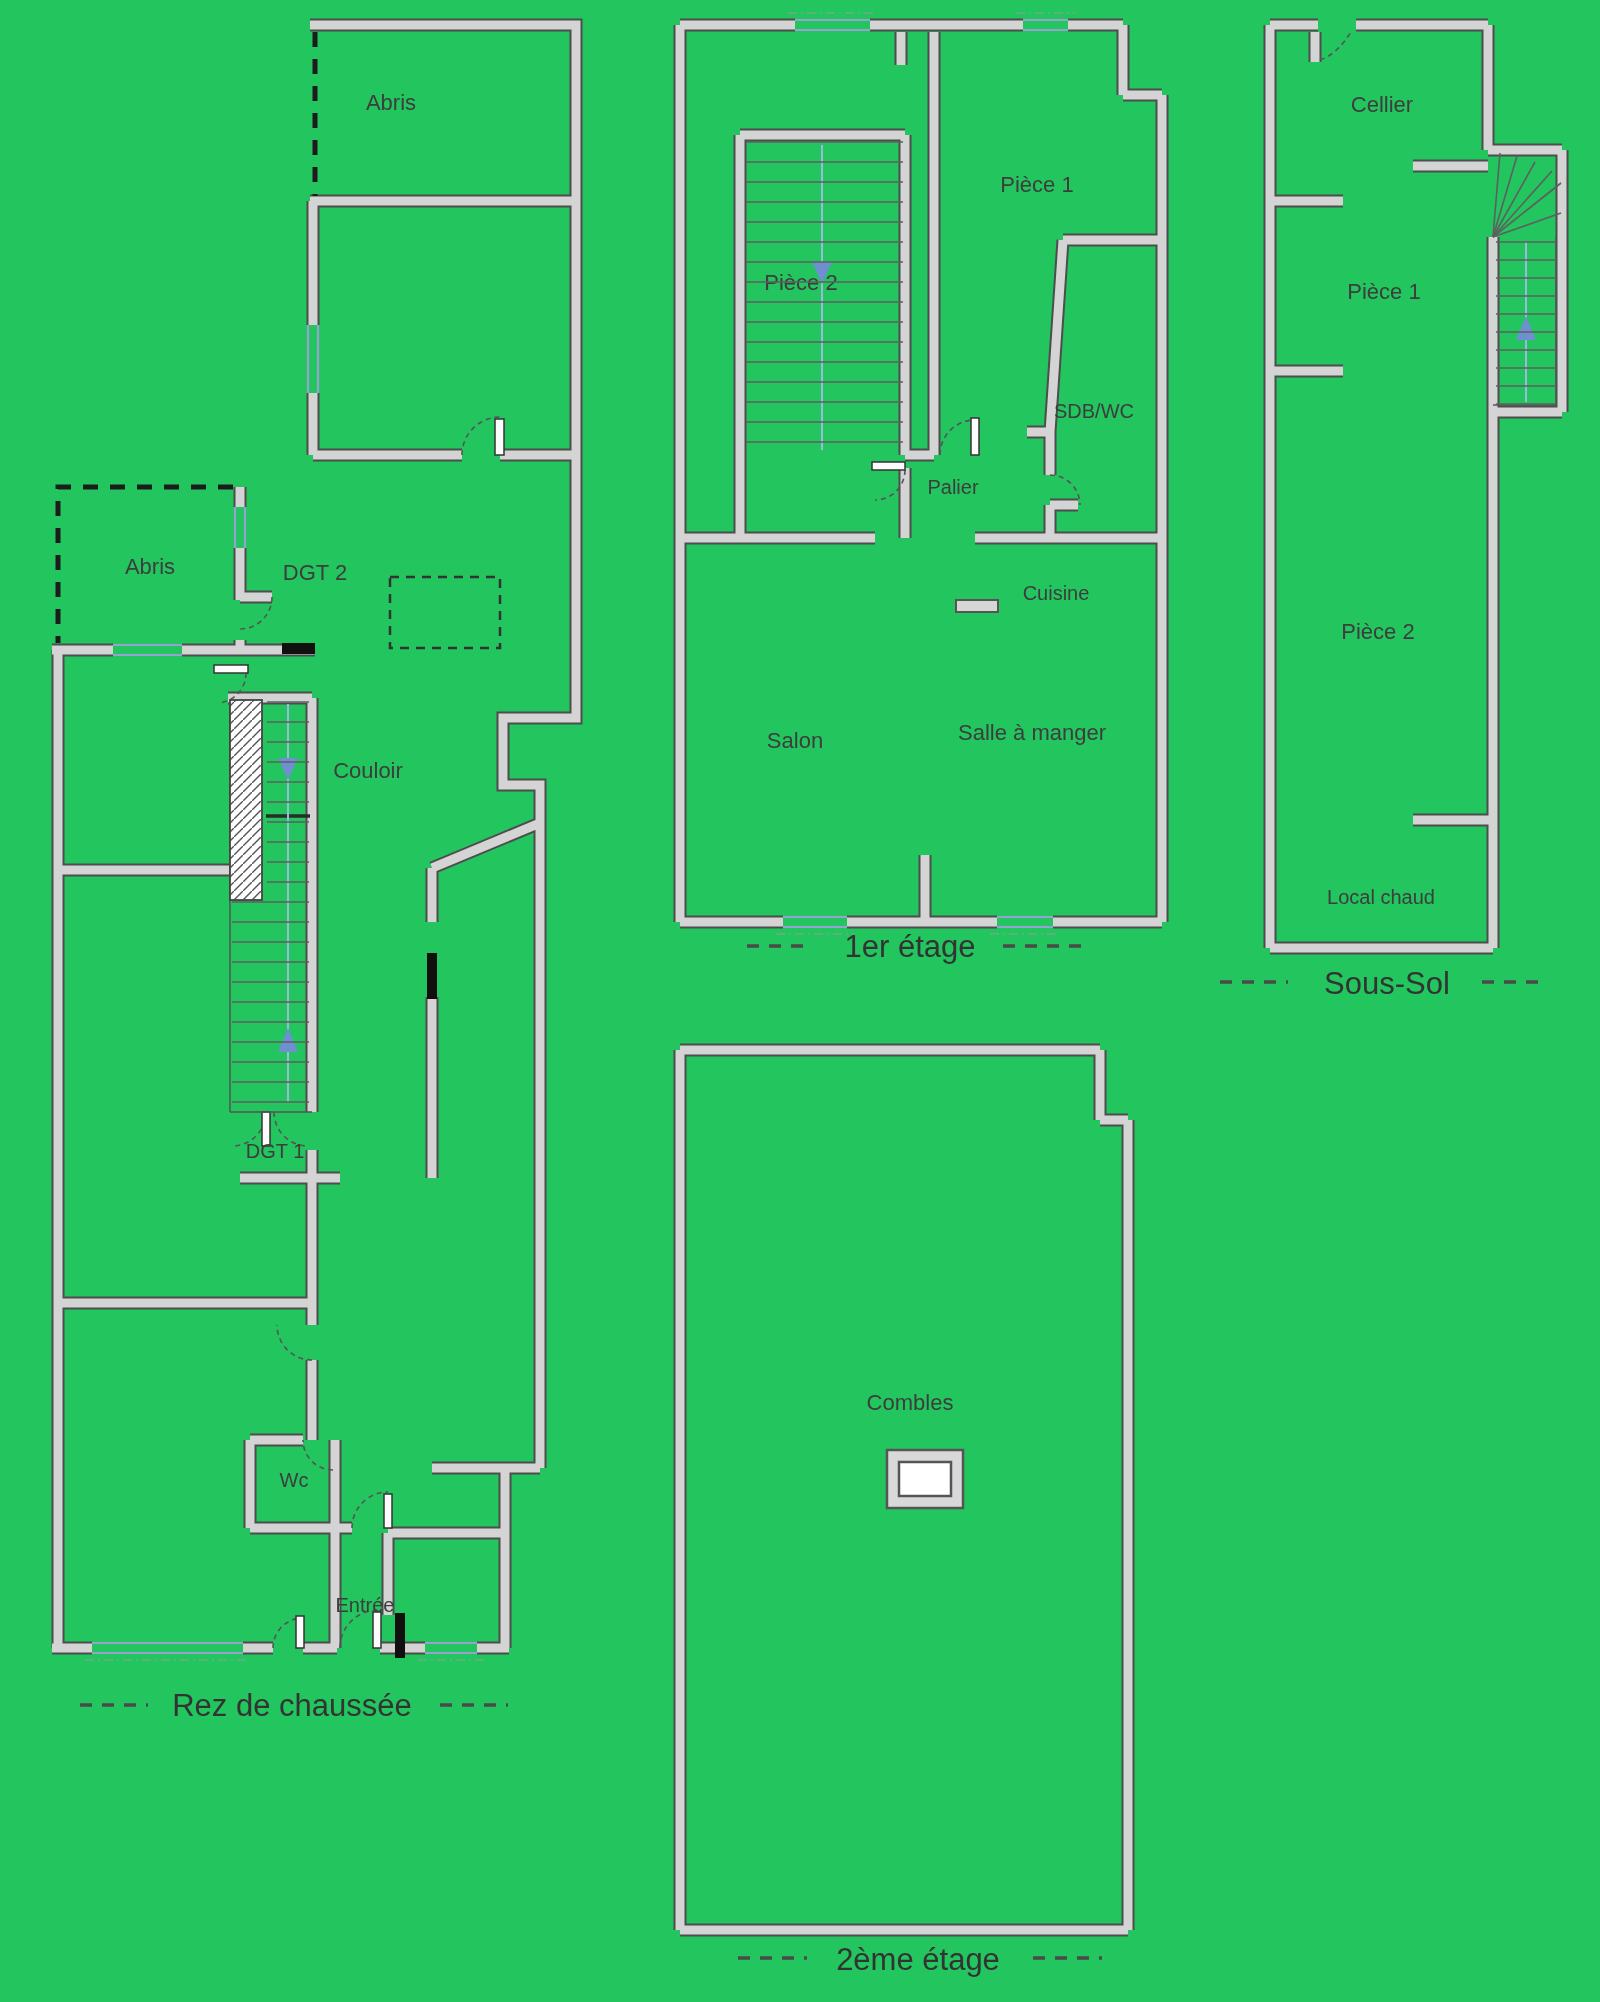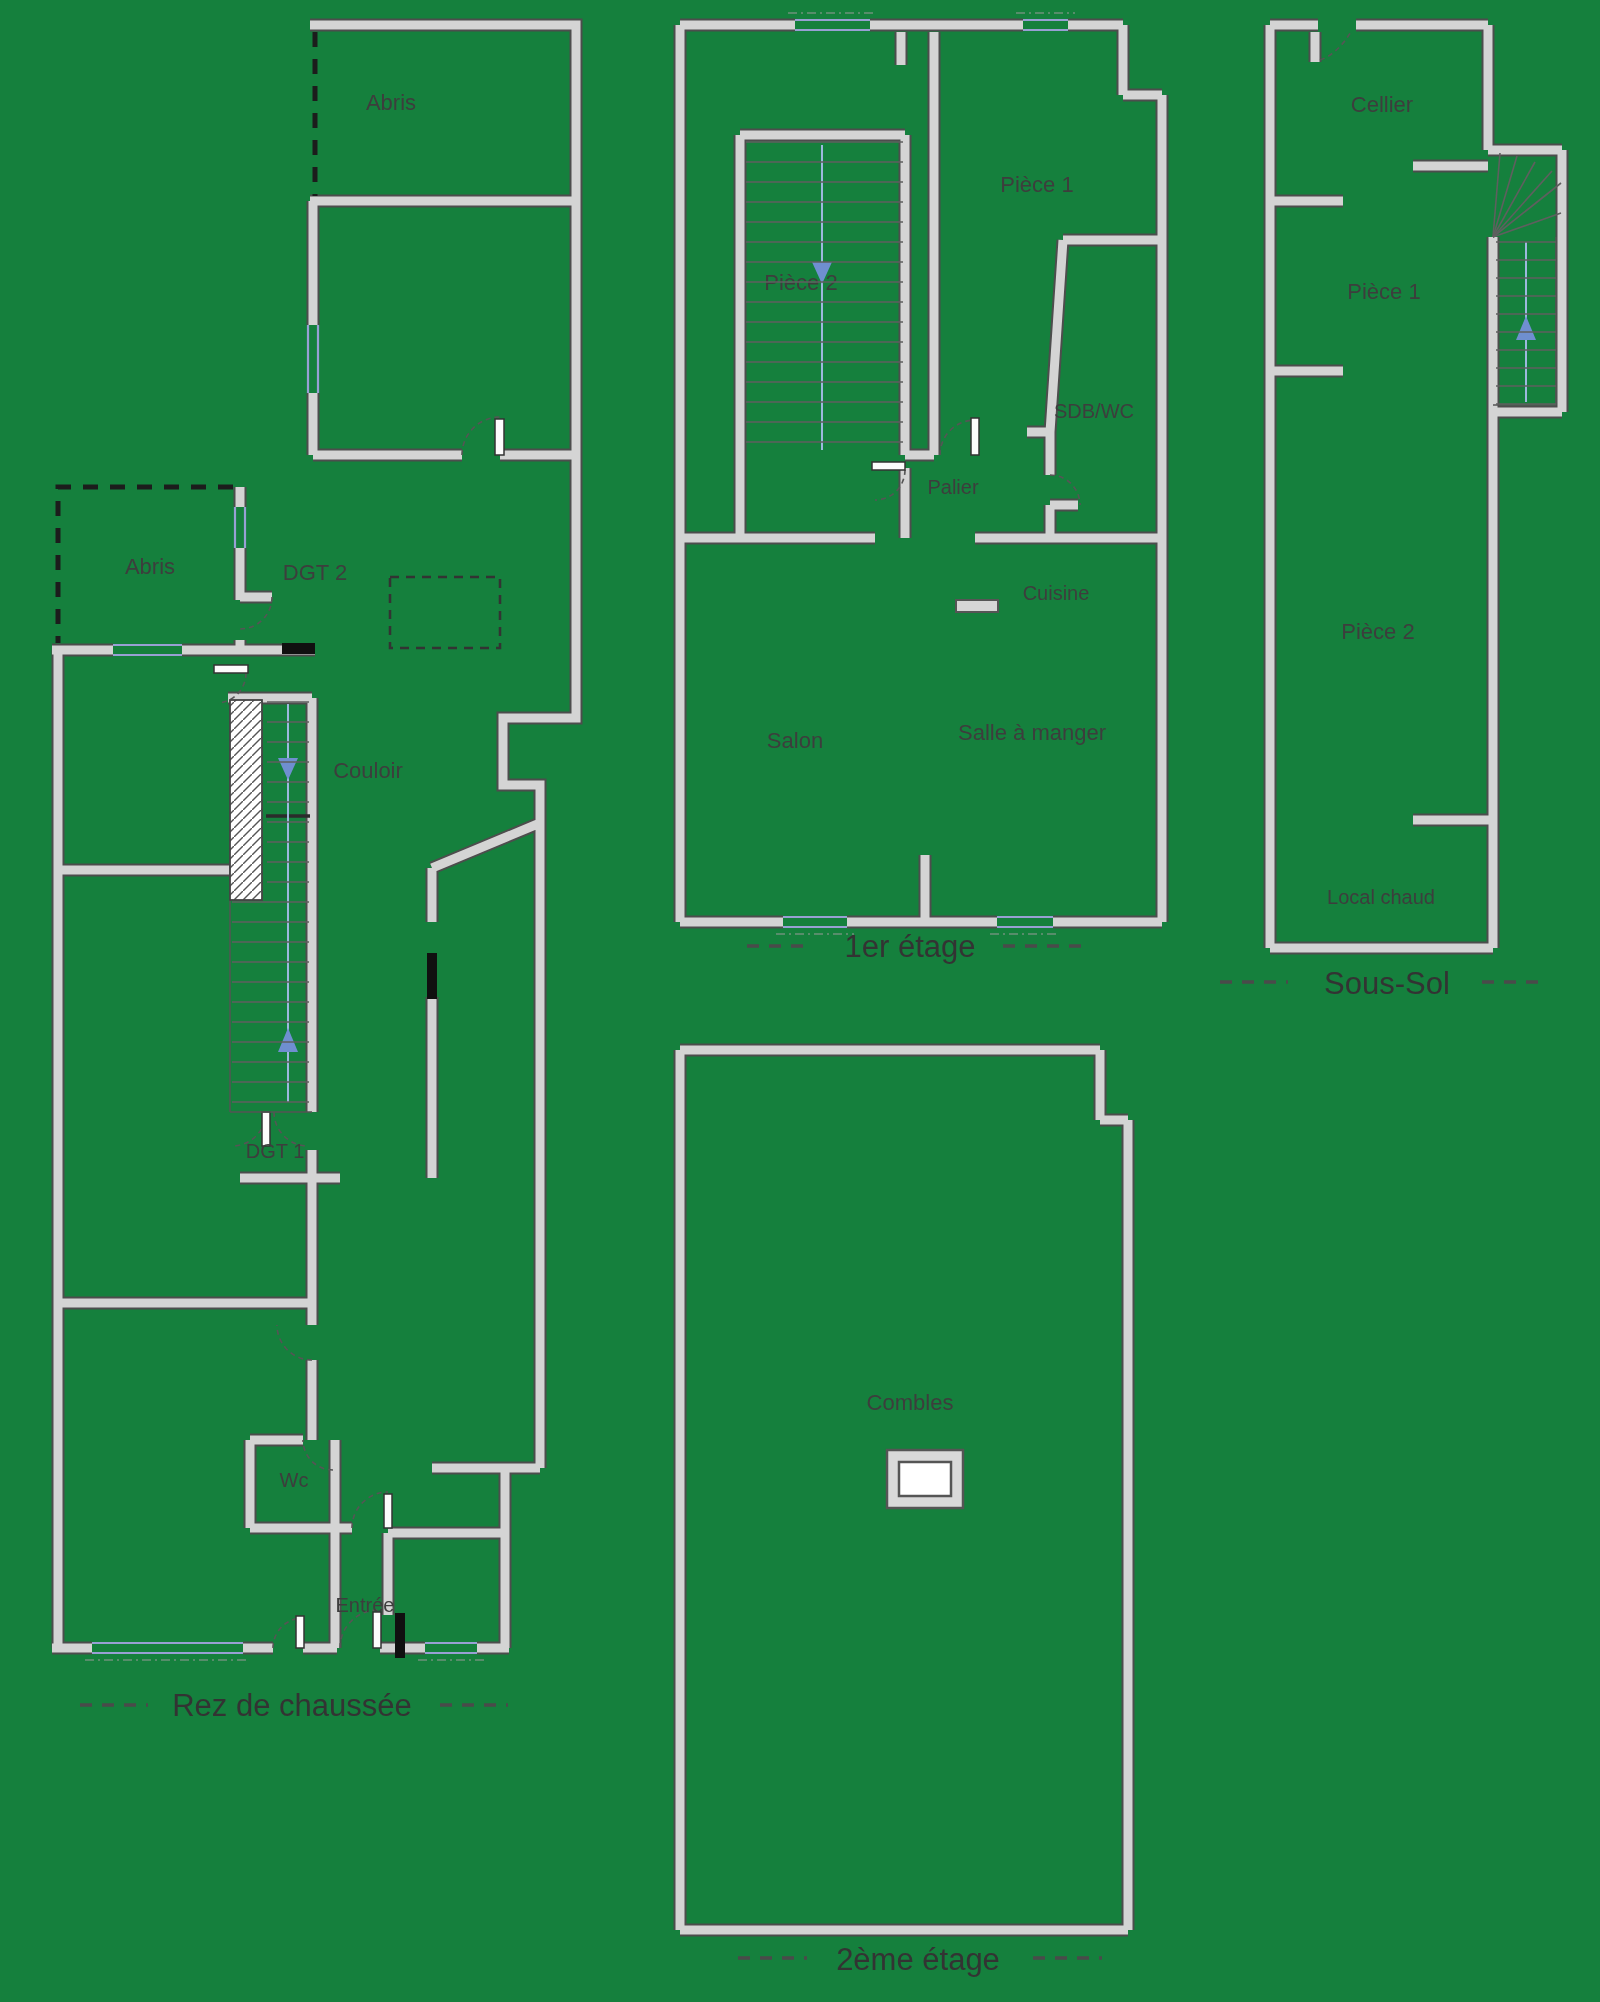--- a/index.html
+++ b/index.html
@@ -1,16 +1,16 @@
 <!DOCTYPE html>
 <html><head>
 <meta charset="utf-8">
 <style>
   html,body{margin:0;padding:0;background:#fff;}
-  .stage{position:relative;width:1600px;height:2002px;background:#15803d;overflow:hidden;}
+  .stage{position:relative;width:1600px;height:2002px;background:#22c55e;overflow:hidden;}
   svg{display:block}
   .wo{fill:none;stroke:#4d4d4d;stroke-width:13;stroke-linejoin:miter;stroke-linecap:butt}
   .wi{fill:none;stroke:#d4d4d4;stroke-width:9;stroke-linejoin:miter;stroke-linecap:butt}
   .tread{stroke:#5f5f5f;stroke-width:1.6}
   .thin{stroke:#555;stroke-width:1.5;fill:none}
   .darkline{stroke:#2b2b2b;stroke-width:3.5}
   .guide{stroke:#9db8dd;stroke-width:2}
   .arrow{fill:#6f8fd0}
   .arc{fill:none;stroke:#555;stroke-width:1.6;stroke-dasharray:5 4}
   .leaf{fill:#fcfcfc;stroke:#333;stroke-width:1.5}

